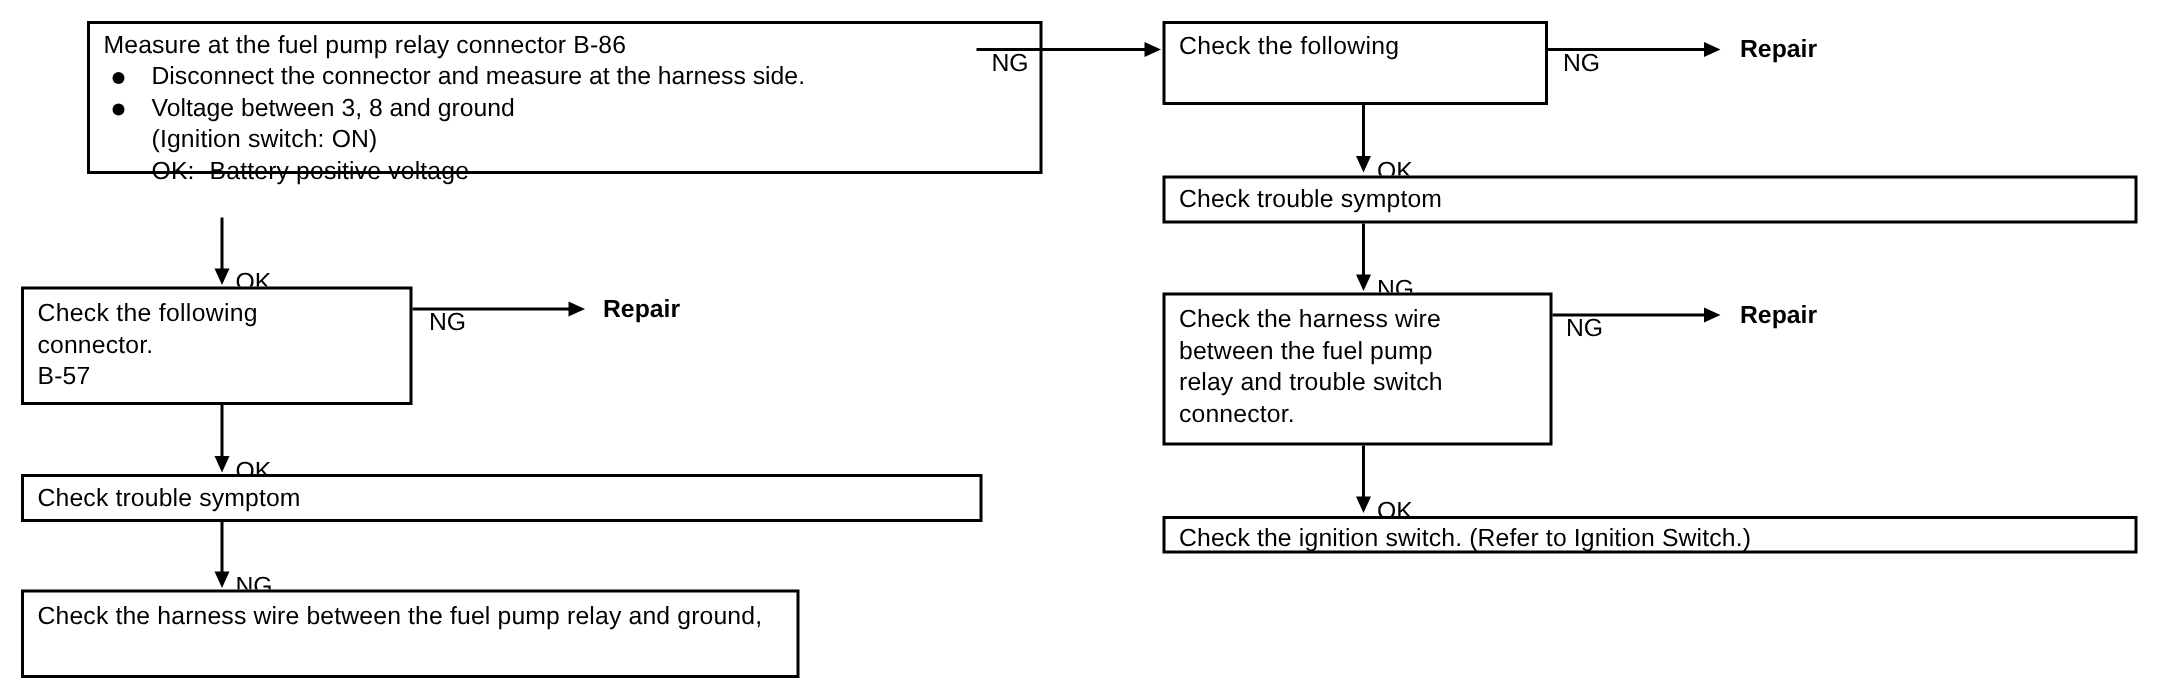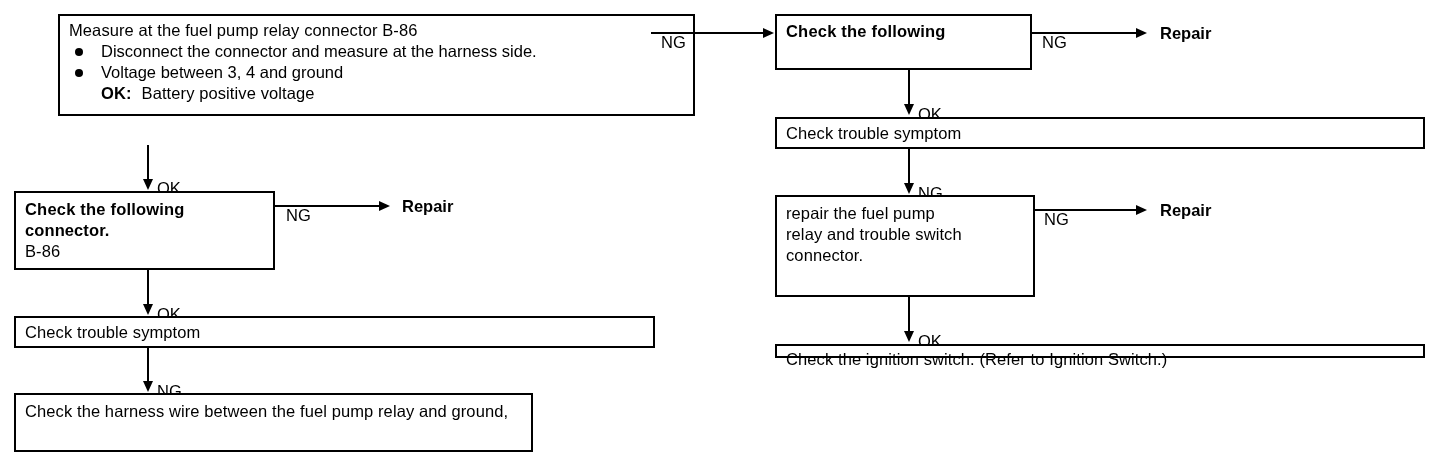--- a/index.html
+++ b/index.html
@@ -29,21 +29,21 @@
     left: 9px;
     right: 6px;
     top: 5px;
   }
   .line {
     font-size: 16.5px;
     line-height: 21px;
     white-space: nowrap;
     letter-spacing: 0.1px;
   }
-  .bold { font-weight: bold; }
+  .bold { font-weight: normal; }
 
   
   .spread { letter-spacing: 0.2px; }
 
   
   .bullet-row {
     position: relative;
     padding-left: 32px;
     font-size: 16.5px;
     line-height: 21px;
@@ -109,41 +109,42 @@
 
   <div class="box" style="left:14px; top:14px; width:637px; height:102px;margin-left:44px;">
     <div class="box-inner" style="top:4px;">
       <div class="line">Measure at the fuel pump relay connector B-86</div>
       <div class="bullet-row">
         <span class="bullet-dot"></span>
         <span>Disconnect the connector and measure at the harness side.</span>
       </div>
       <div class="bullet-row">
         <span class="bullet-dot"></span>
-        <span>Voltage between 3, 4 and ground</span>
+        <span>Voltage between 3, 8 and ground</span>
       </div>
+      <div class="line indent">(Ignition switch: ON)</div>
       <div class="line indent">
         <span class="bold">OK:</span><span style="display:inline-block;width:10px;"></span><span>Battery positive voltage</span>
       </div>
     </div>
   </div>
 
   <div class="hline" style="left:651px; top:32px; width:113px;"></div>
   <div class="arrow-right" style="left:763px; top:28px;"></div>
   <div class="edge-label" style="left:661px; top:4px;">NG</div>
 
   <div class="vline" style="left:147px; top:145px; width:2px; height:36px;"></div>
   <div class="arrow-down" style="left:143px; top:179px;"></div>
   <div class="edge-label" style="left:157px; top:150px;">OK</div>
 
   <div class="box" style="left:14px; top:191px; width:261px; height:79px;">
     <div class="box-inner" style="top:6px;">
       <div class="line bold spread">Check   the   following</div>
       <div class="line bold">connector.</div>
-      <div class="line">B-86</div>
+      <div class="line">B-57</div>
     </div>
   </div>
 
   <div class="hline" style="left:275px; top:205px; width:105px;"></div>
   <div class="arrow-right" style="left:379px; top:201px;"></div>
   <div class="edge-label" style="left:286px; top:177px;">NG</div>
   <div class="repair-label" style="left:402px; top:197px;">Repair</div>
 
   <div class="vline" style="left:147px; top:270px; width:2px; height:36px;"></div>
   <div class="arrow-down" style="left:143px; top:304px;"></div>
@@ -185,34 +186,35 @@
       <div class="line">Check trouble symptom</div>
     </div>
   </div>
 
   <div class="vline" style="left:908px; top:149px; width:2px; height:36px;"></div>
   <div class="arrow-down" style="left:904px; top:183px;"></div>
   <div class="edge-label" style="left:918px; top:155px;">NG</div>
 
   <div class="box" style="left:775px; top:195px; width:260px; height:102px;">
     <div class="box-inner" style="top:6px;">
-      <div class="line">repair  the  fuel  pump</div>
+      <div class="line">Check the harness wire</div>
+      <div class="line">between  the  fuel  pump</div>
       <div class="line">relay and trouble switch</div>
       <div class="line">connector.</div>
     </div>
   </div>
 
   <div class="hline" style="left:1035px; top:209px; width:102px;"></div>
   <div class="arrow-right" style="left:1136px; top:205px;"></div>
   <div class="edge-label" style="left:1044px; top:181px;">NG</div>
   <div class="repair-label" style="left:1160px; top:201px;">Repair</div>
 
   <div class="vline" style="left:908px; top:297px; width:2px; height:36px;"></div>
   <div class="arrow-down" style="left:904px; top:331px;"></div>
   <div class="edge-label" style="left:918px; top:303px;">OK</div>
 
-  <div class="box" style="left:775px; top:344px; width:650px; height:14px;">
+  <div class="box" style="left:775px; top:344px; width:650px; height:25px;">
     <div class="box-inner" style="top:3px;">
       <div class="line">Check the ignition switch. (Refer to Ignition Switch.)</div>
     </div>
   </div>
 
 </div>
 
 </body></html>

